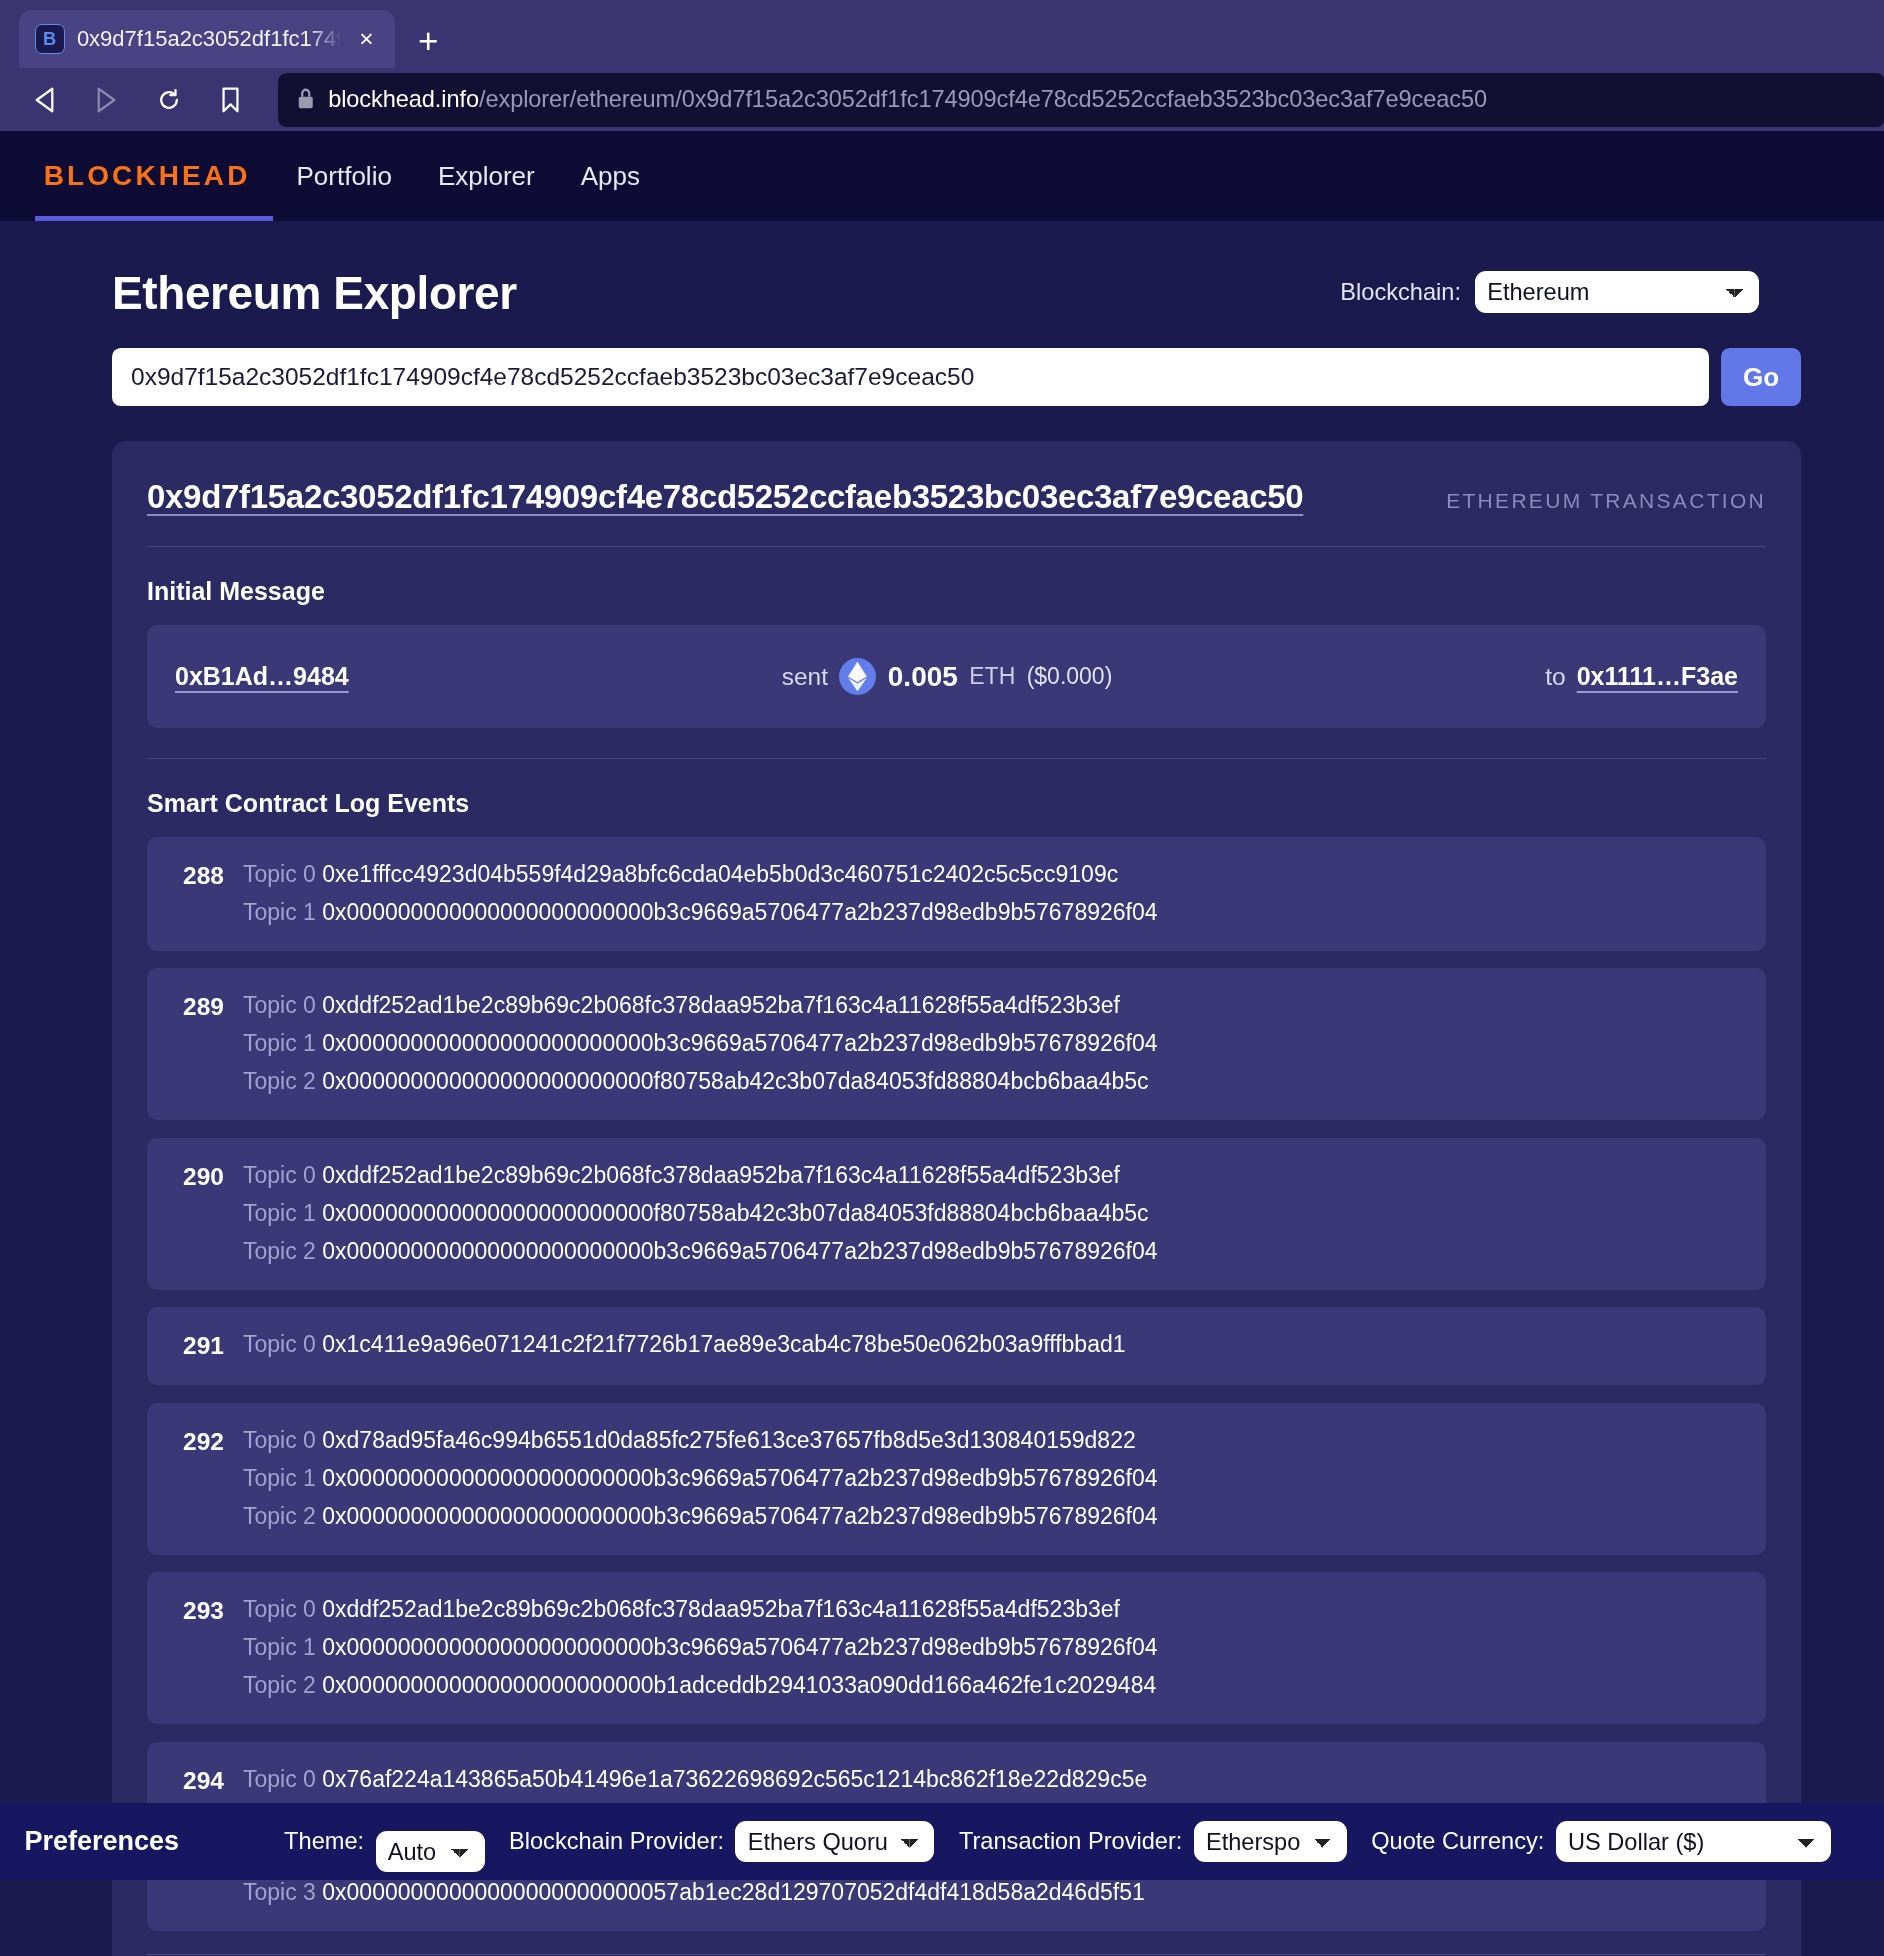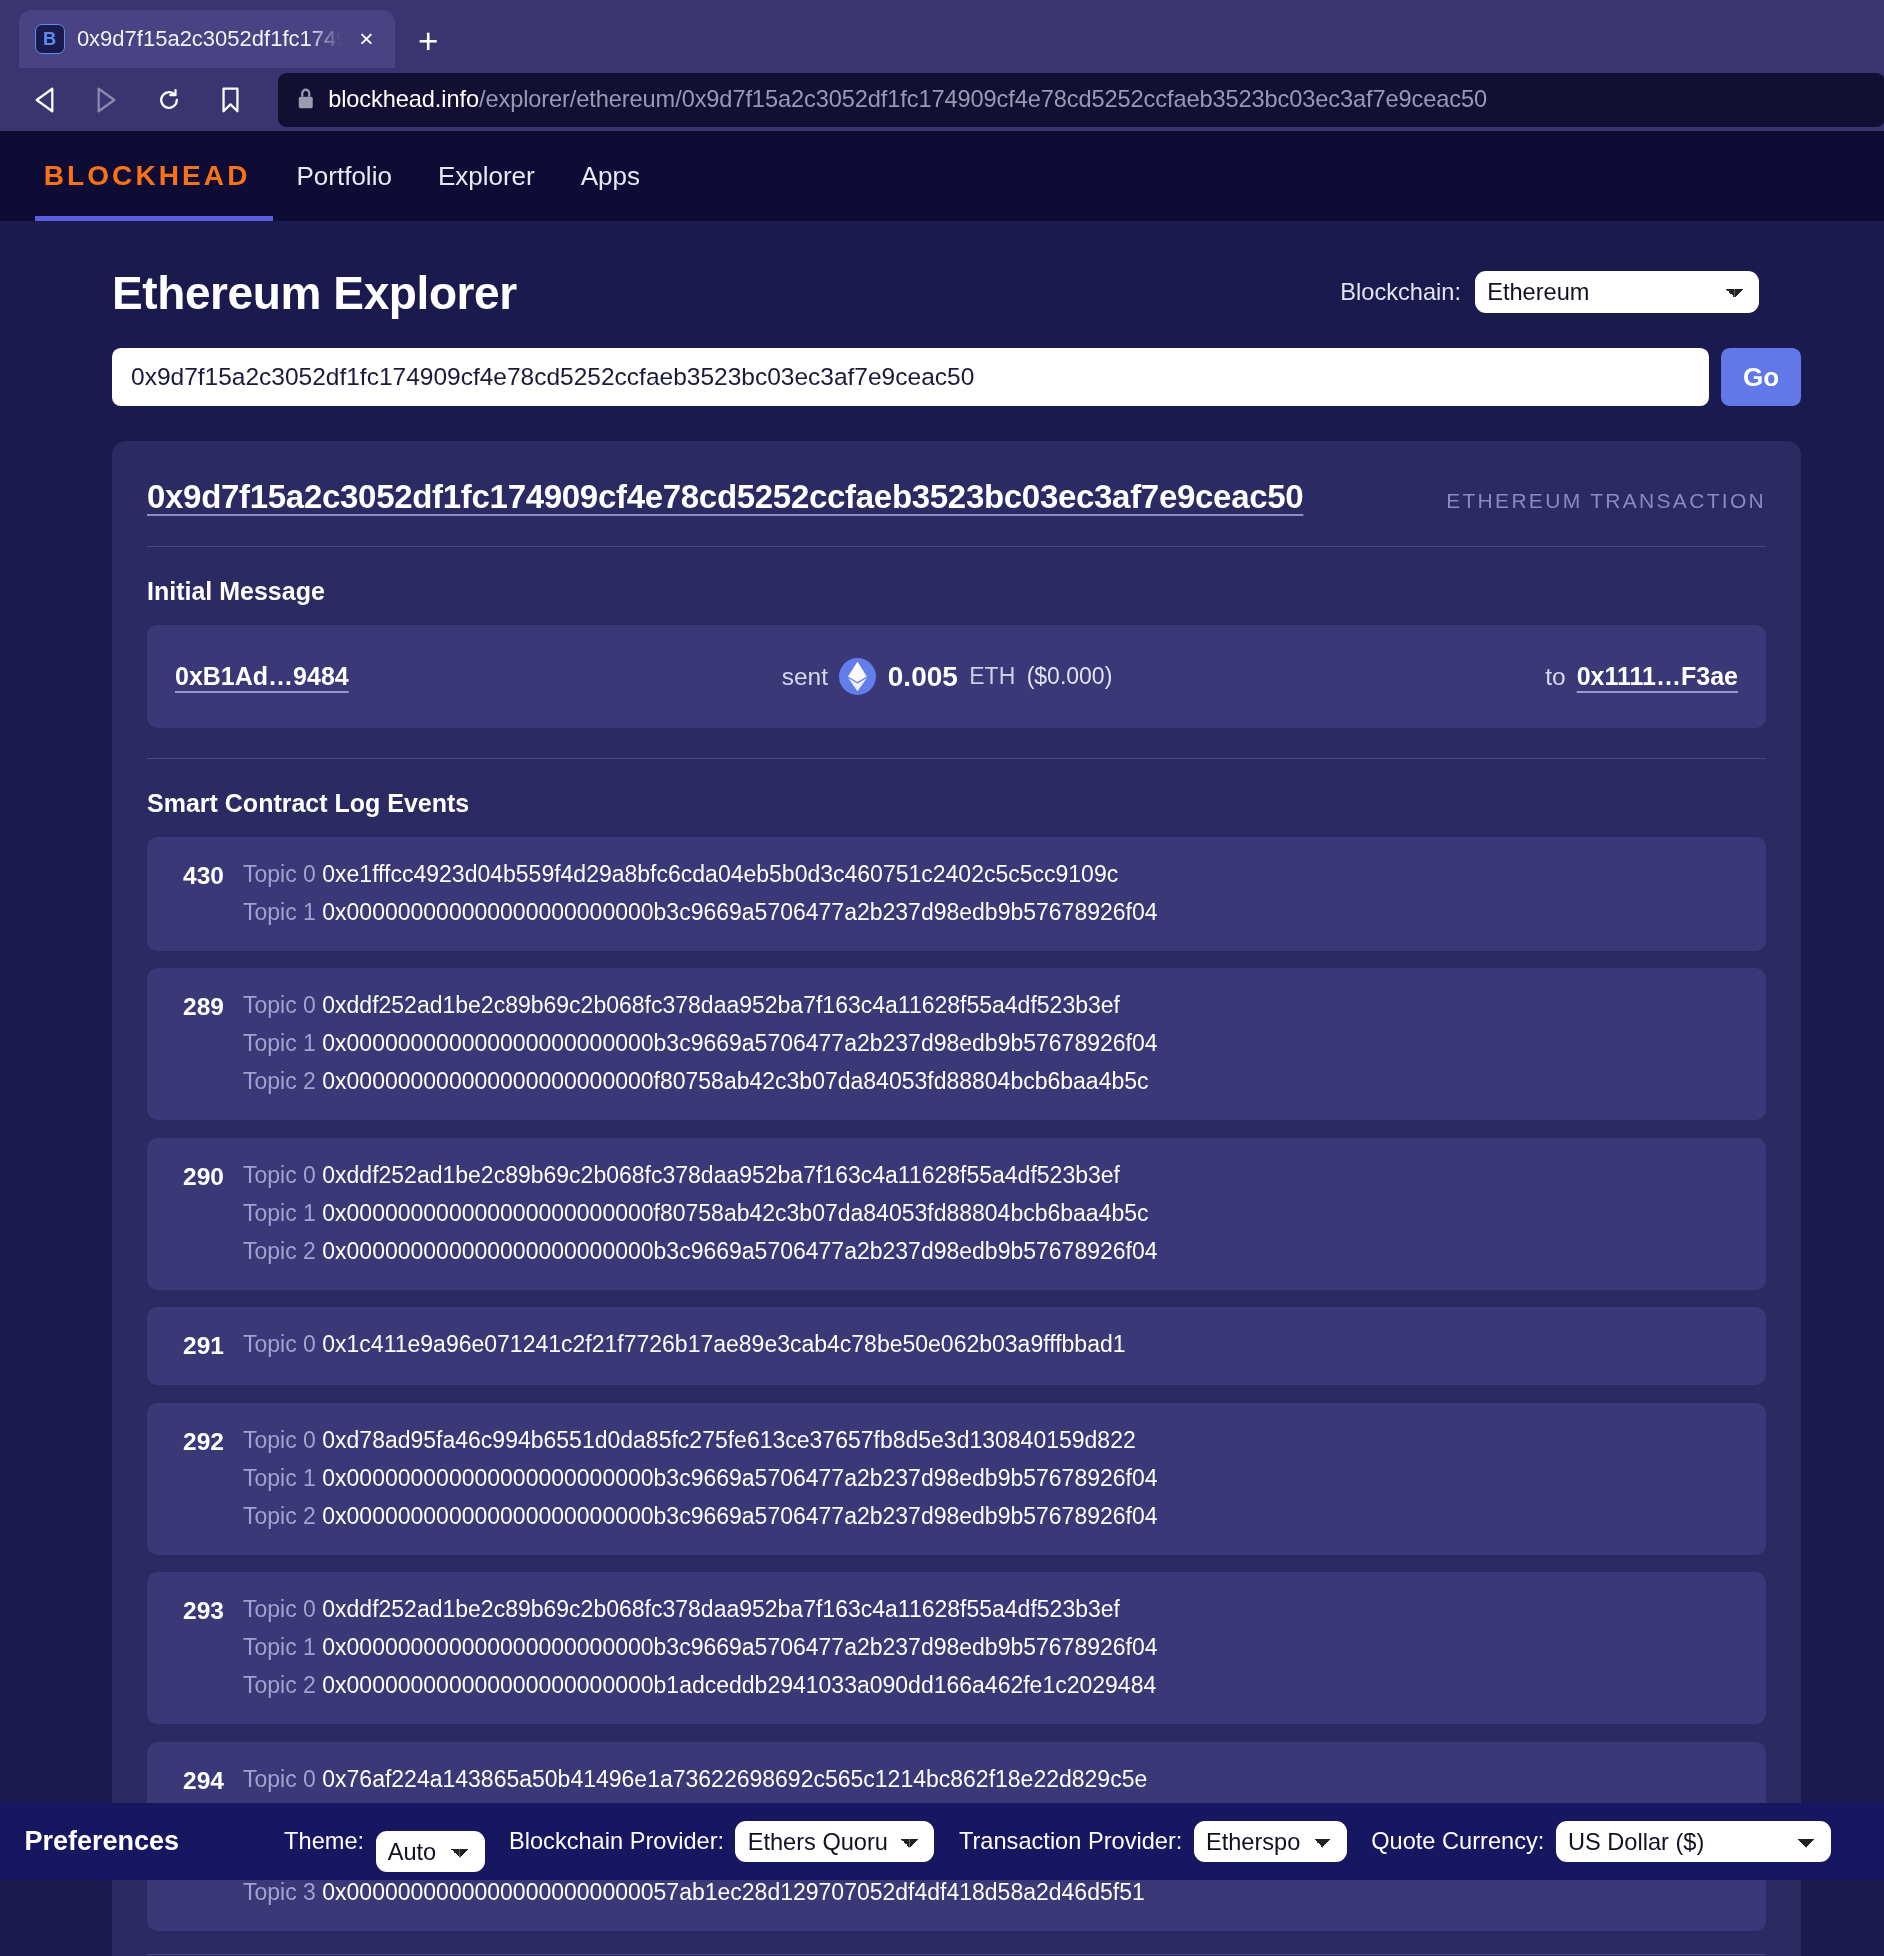--- a/index.html
+++ b/index.html
@@ -463,21 +463,21 @@
         <span class="addr-link">0x1111…F3ae</span>
       </span>
     </div>
 
     <hr class="divider">
 
     <div class="section-title">Smart Contract Log Events</div>
 
     <div class="events" id="events-root">
         <div class="event">
-          <span class="ev-index">430</span>
+          <span class="ev-index">288</span>
           <div class="ev-topics">
             <div class="topic-line"><span class="topic-label">Topic 0</span> <span class="topic-value">0xe1fffcc4923d04b559f4d29a8bfc6cda04eb5b0d3c460751c2402c5c5cc9109c</span></div>
             <div class="topic-line"><span class="topic-label">Topic 1</span> <span class="topic-value">0x000000000000000000000000b3c9669a5706477a2b237d98edb9b57678926f04</span></div>
           </div>
         </div>
         <div class="event">
           <span class="ev-index">289</span>
           <div class="ev-topics">
             <div class="topic-line"><span class="topic-label">Topic 0</span> <span class="topic-value">0xddf252ad1be2c89b69c2b068fc378daa952ba7f163c4a11628f55a4df523b3ef</span></div>
             <div class="topic-line"><span class="topic-label">Topic 1</span> <span class="topic-value">0x000000000000000000000000b3c9669a5706477a2b237d98edb9b57678926f04</span></div>

